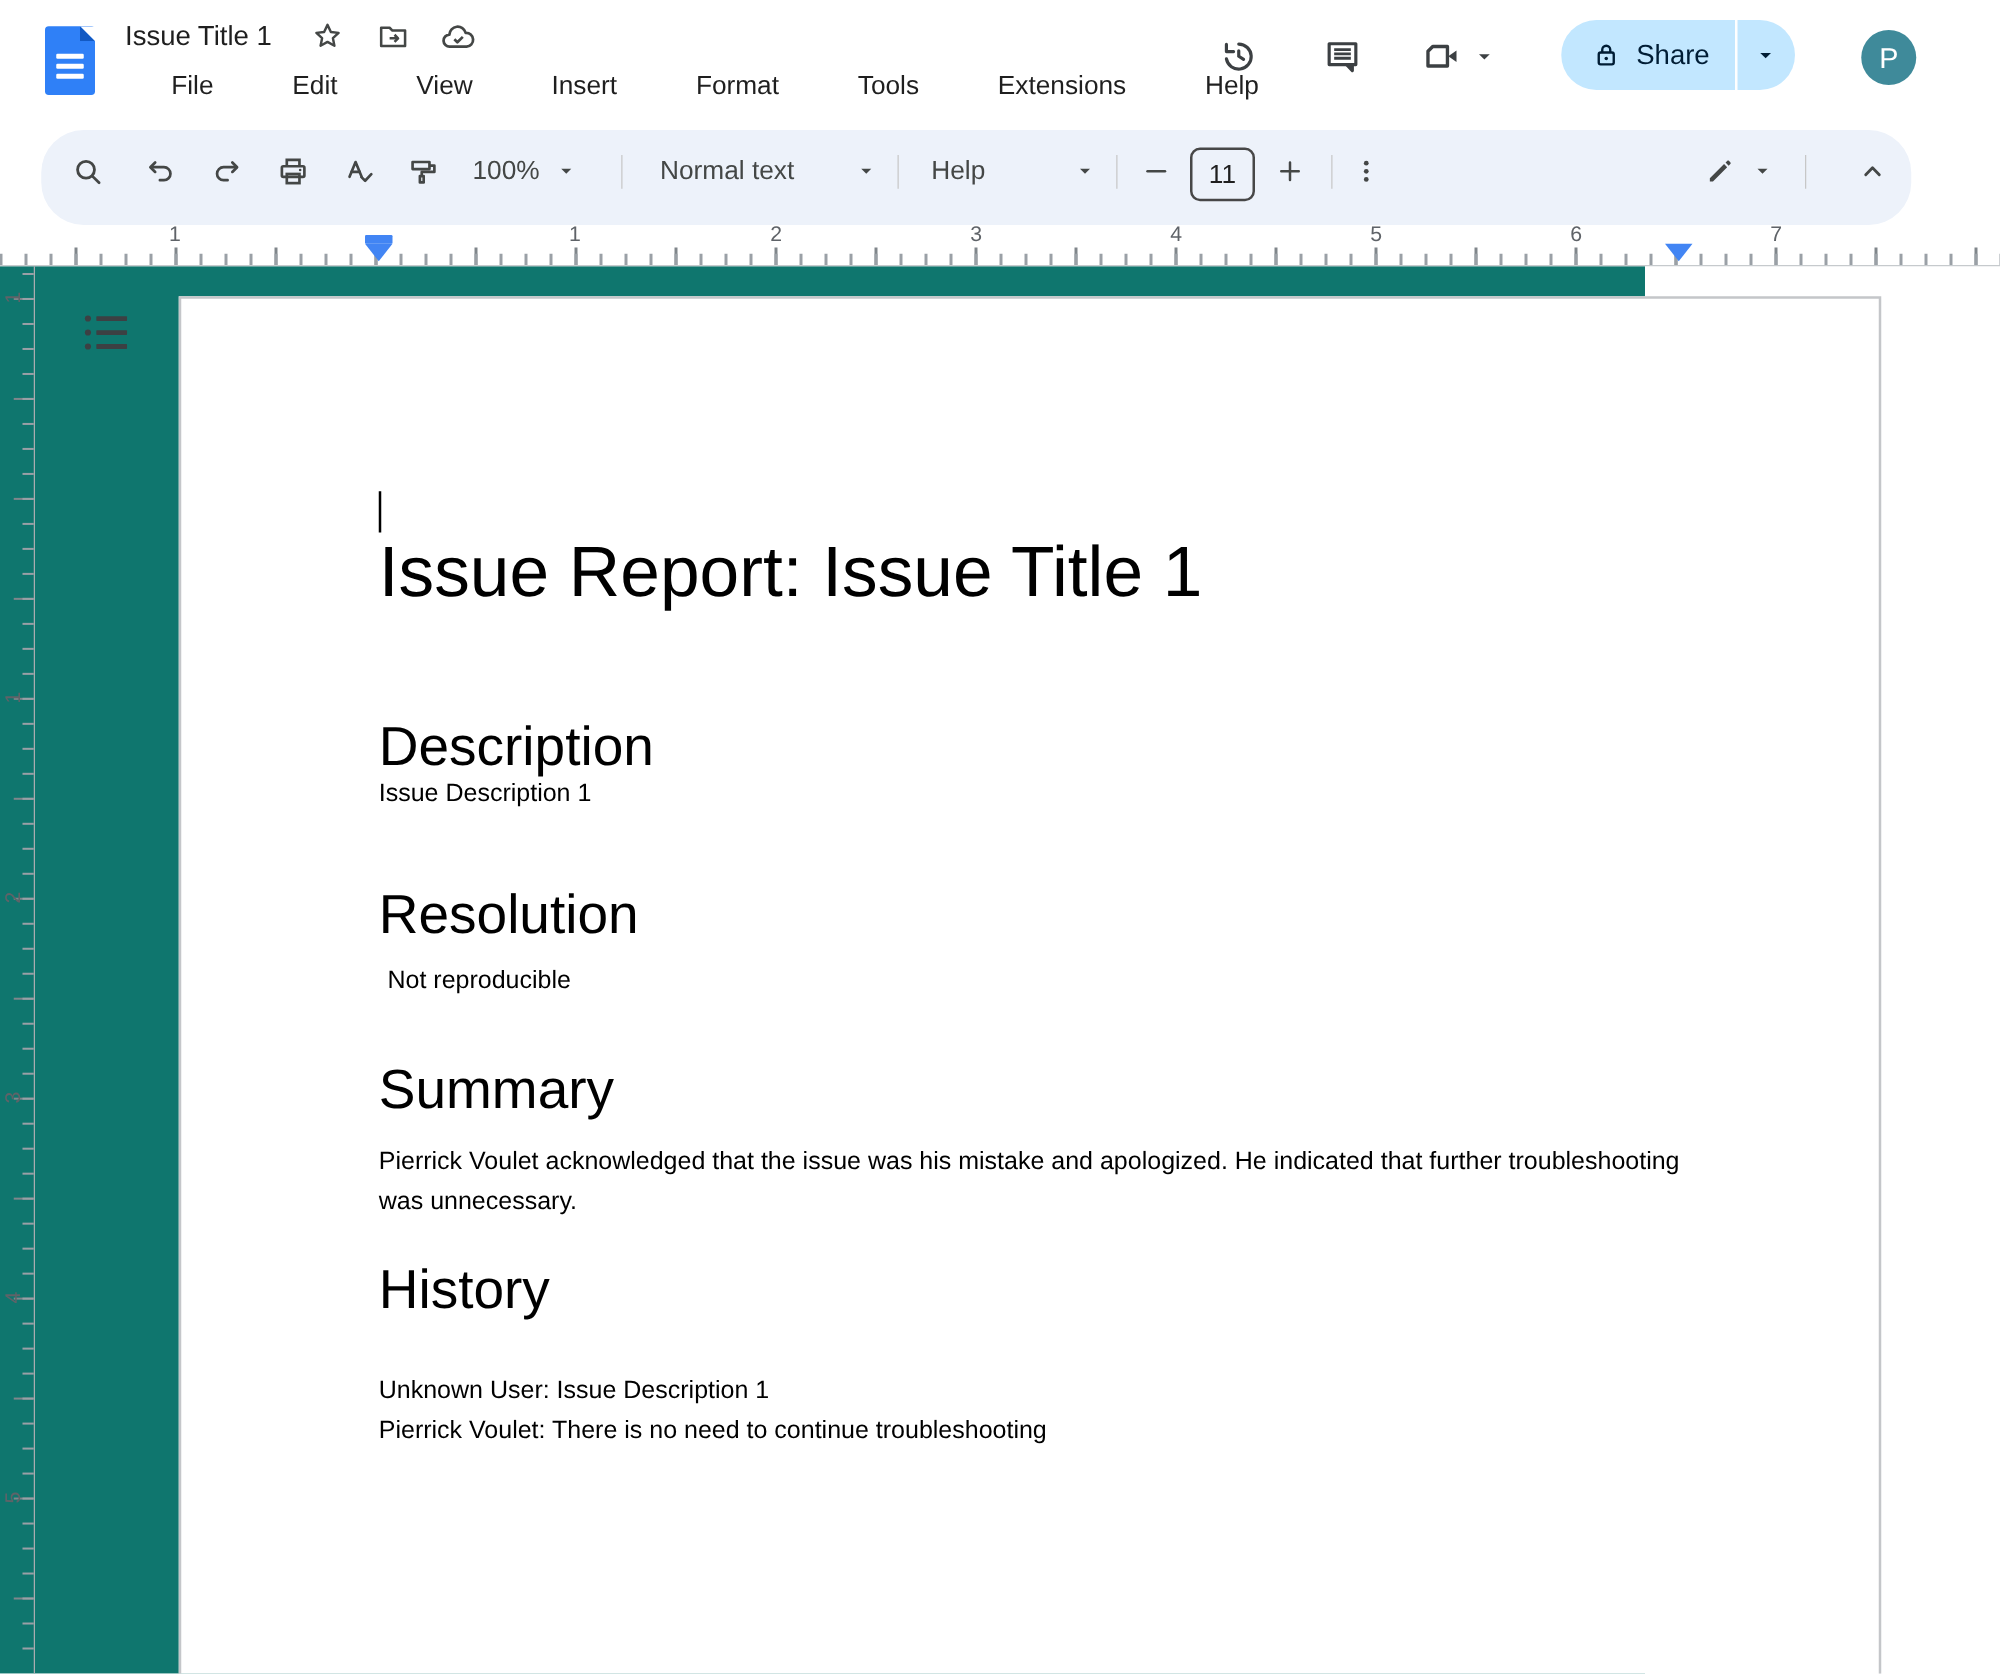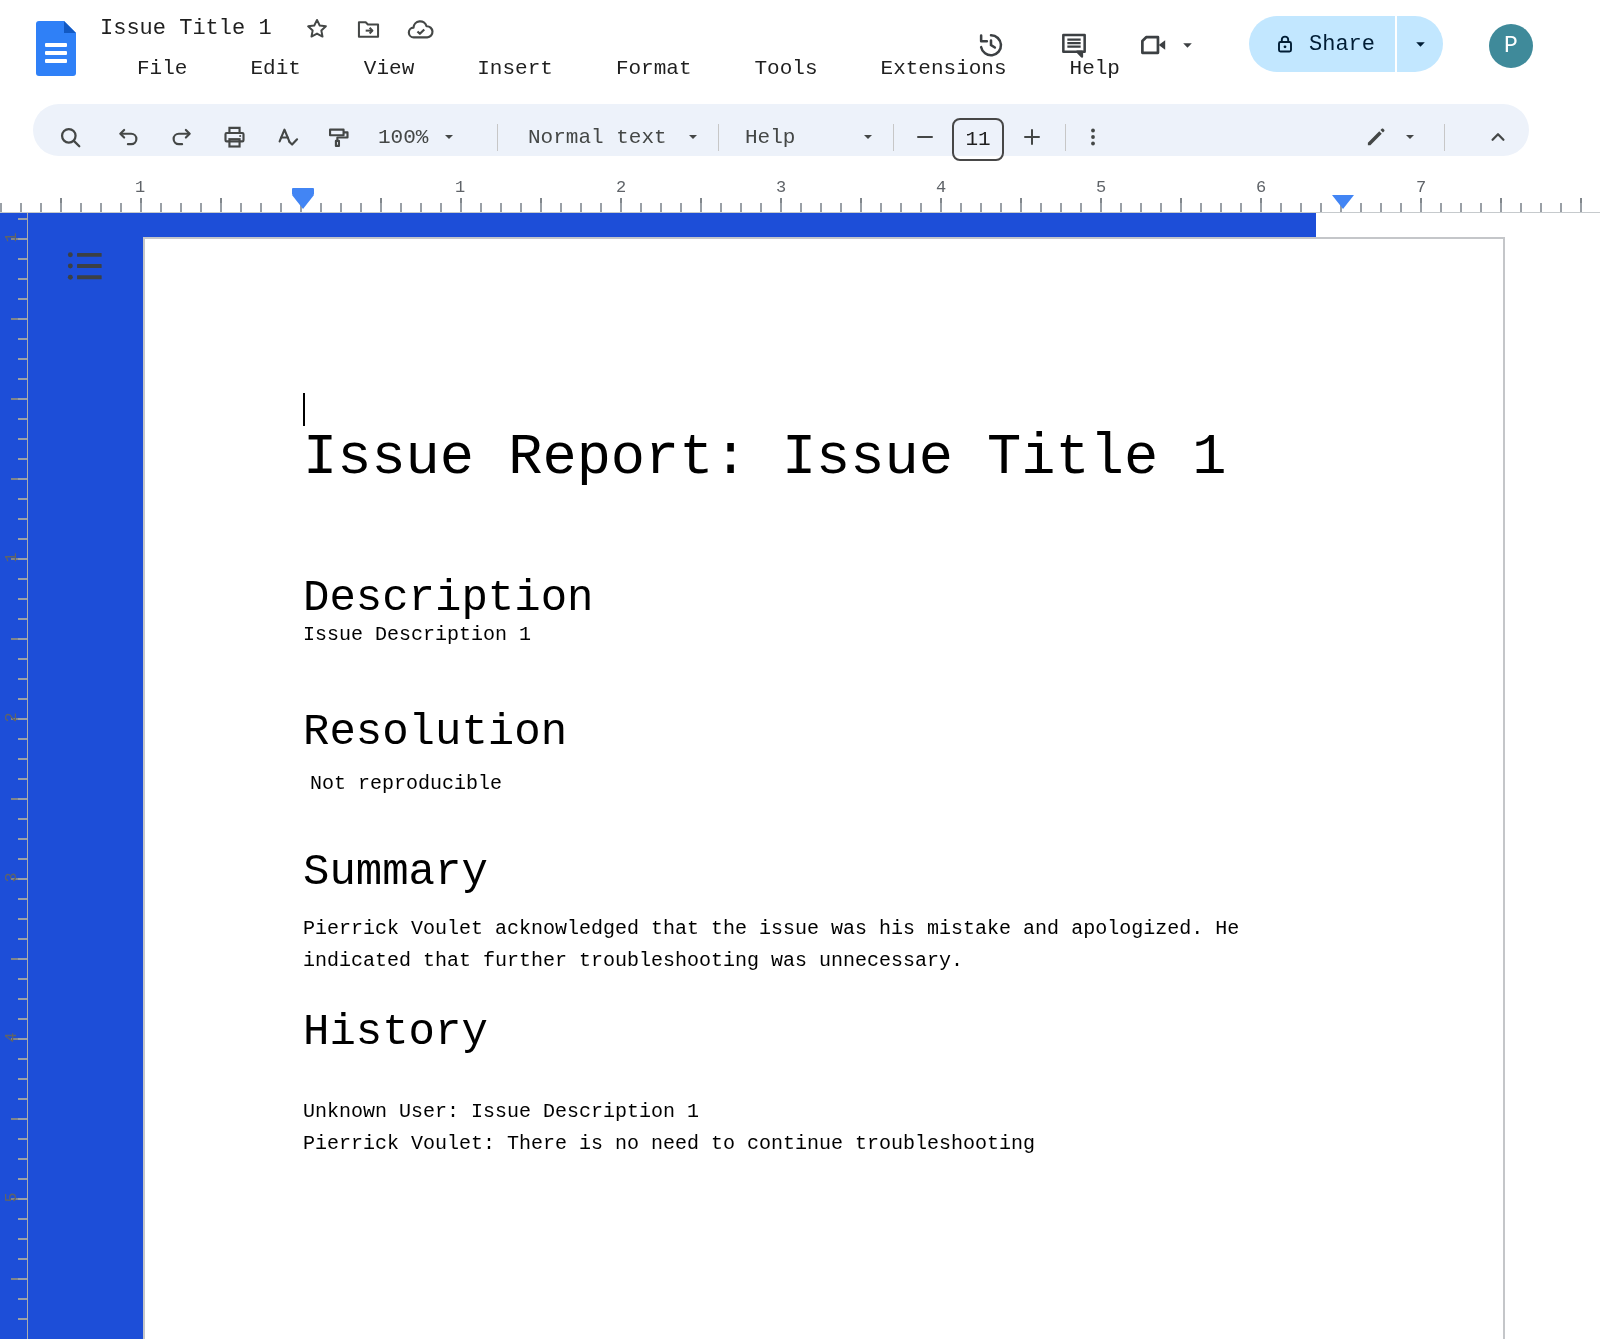--- a/index.html
+++ b/index.html
@@ -1,17 +1,17 @@
 <!DOCTYPE html>
 <html><head>
 <meta charset="utf-8">
 <style>
   html,body{margin:0;padding:0;background:#fff;}
   .stage{position:relative;width:1600px;height:1339px;overflow:hidden;background:#fff;
-         font-family:Liberation Mono, monospace;color:#1f1f1f;}
+         font-family:Liberation Sans, sans-serif;color:#1f1f1f;}
 
   
   .header{position:absolute;left:0;top:0;width:1600px;height:96px;background:#fff;}
   .docs-icon{position:absolute;left:36px;top:21px;width:40px;height:55px;background:#2f80f7;border-radius:3px;}
   .docs-icon .fold-cut{position:absolute;top:0;right:0;width:12px;height:12px;background:#fff;
       clip-path:polygon(0 0,100% 0,100% 100%);}
   .docs-icon .fold{position:absolute;top:0;right:0;width:12px;height:12px;background:#1259c3;
       clip-path:polygon(0 0,100% 100%,0 100%);}
   .docs-icon .bar{position:absolute;left:9px;width:22px;height:4px;background:#fff;border-radius:1px;}
   .docs-icon .b1{top:22px}.docs-icon .b2{top:30px}.docs-icon .b3{top:38px}
@@ -32,21 +32,21 @@
       display:flex;align-items:stretch;color:#001d35;}
   .share-main{display:flex;align-items:center;gap:12px;padding:0 20px 0 24px;}
   .share-label{font-size:22px;color:#001d35;}
   .share-div{width:2px;background:#ffffff;margin:0;}
   .share-caret{width:46px;display:flex;align-items:center;justify-content:center;}
 
   .avatar{position:absolute;left:1489px;top:24px;width:44px;height:44px;border-radius:50%;background:#3f8a9a;
       color:#fff;font-size:23px;font-weight:500;display:flex;align-items:center;justify-content:center;}
 
   
-  .toolbar{position:absolute;left:33px;top:104px;width:1496px;height:52px;background:#edf2fa;border-radius:34px;}
+  .toolbar{position:absolute;left:33px;top:104px;width:1496px;height:76px;background:#edf2fa;border-radius:34px;}
   .ibtn{position:absolute;top:13px;width:40px;height:40px;display:flex;align-items:center;justify-content:center;
       border-radius:50%;color:#444746;}
   .tb-sep{position:absolute;top:20px;width:1px;height:27px;background:#c7c7c7;}
   .tb-text{font-size:21px;color:#444746;white-space:nowrap;}
   .tb-group{position:absolute;top:13px;height:40px;display:flex;align-items:center;gap:14px;color:#444746;}
   .font-size-box{position:absolute;left:919px;top:14px;width:48px;height:39px;border:2px solid #474747;
       border-radius:8px;display:flex;align-items:center;justify-content:center;font-size:21px;color:#1f1f1f;background:transparent;}
 
   
   .h-ruler{position:absolute;left:0;top:176px;width:1600px;height:36px;border-bottom:1px solid #c6cacd;}
@@ -60,21 +60,21 @@
       border-right:11px solid transparent;border-top:14px solid #4285f4;}
 
   .v-ruler{position:absolute;left:0;top:213px;width:27px;height:1126px;border-right:1px solid #a9acaf;}
   .v-ticks-half{position:absolute;top:0;bottom:0;right:0;width:16px;
       background:repeating-linear-gradient(to bottom,transparent 0 78px,#80868b 78px 80px);background-position-y:-53px;}
   .v-ticks-minor{position:absolute;top:0;bottom:0;right:0;width:9px;
       background:repeating-linear-gradient(to bottom,transparent 0 18px,#9aa0a6 18px 20px);background-position-y:-13px;}
   .vnum{position:absolute;left:0;width:22px;text-align:center;transform:rotate(-90deg);font-size:17px;color:#5f6368;}
 
   
-  .canvas{position:absolute;left:0;top:213px;width:1316px;height:1126px;background:#1d4ed8;}
+  .canvas{position:absolute;left:0;top:213px;width:1316px;height:1126px;background:#0f766e;}
   .outline-btn{position:absolute;left:60px;top:240px;width:52px;height:52px;display:flex;align-items:center;
       justify-content:center;color:#3c4043;border-radius:50%;}
   .page{position:absolute;left:143px;top:24px;width:1362px;height:1130px;background:#fff;
       border:2px solid #c4c6c9;box-sizing:border-box;}
 
   .doc-caret{position:absolute;left:158px;top:154px;width:2px;height:33px;background:#000;}
   .doc-text{position:absolute;color:#000;}
   .doc-title-line{left:158px;top:187px;font-size:57px;line-height:1.15;}
   .doc-h1{font-size:44px;line-height:1.2;}
   .doc-body{font-size:20px;line-height:32px;}

